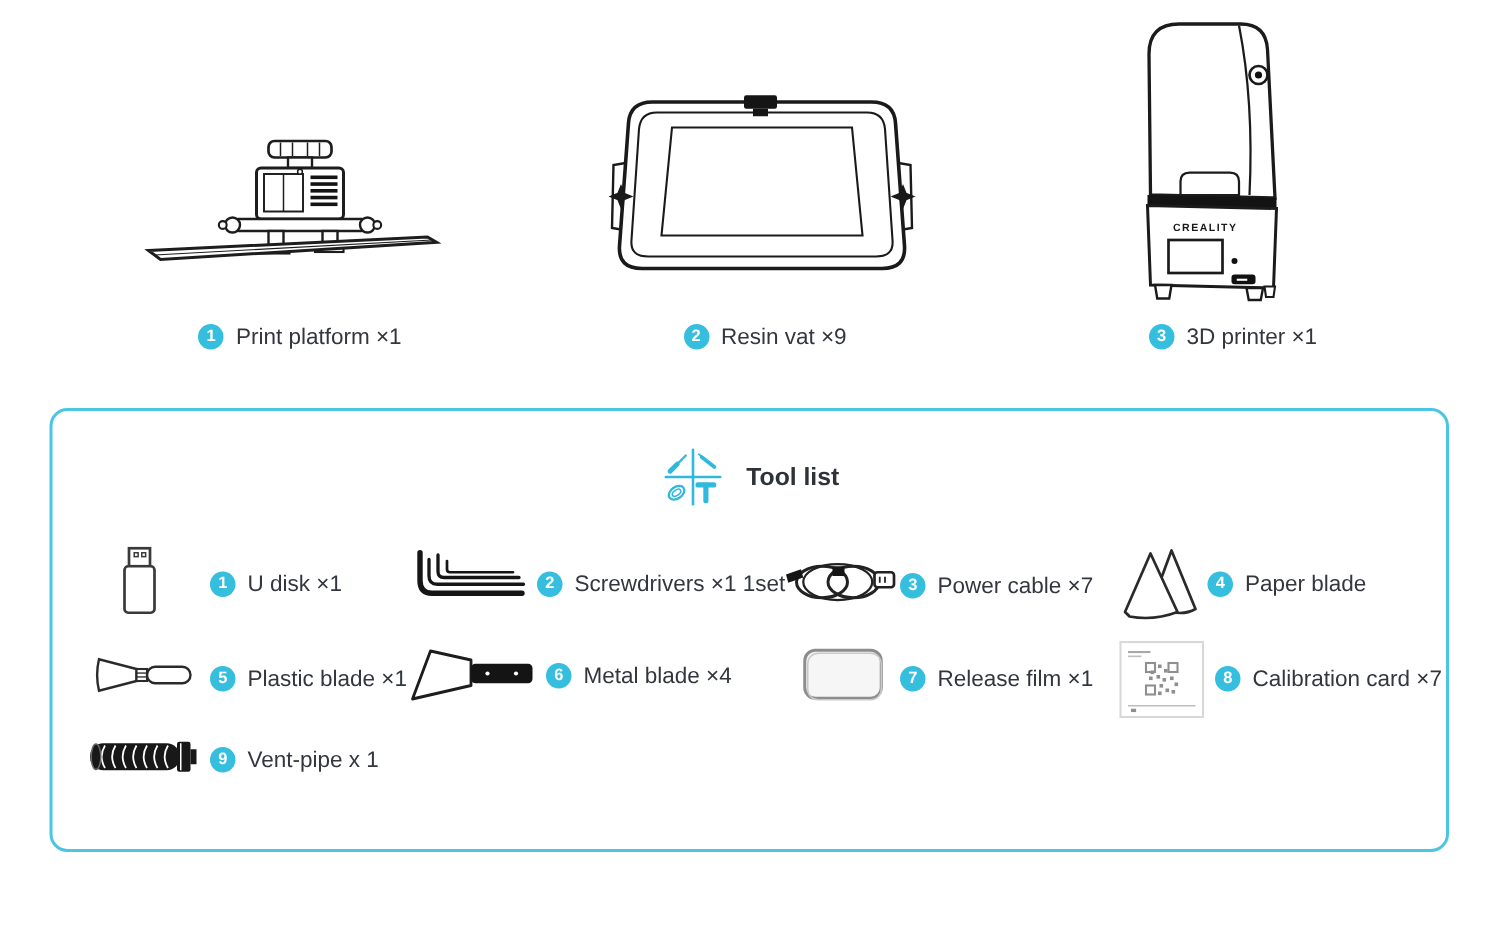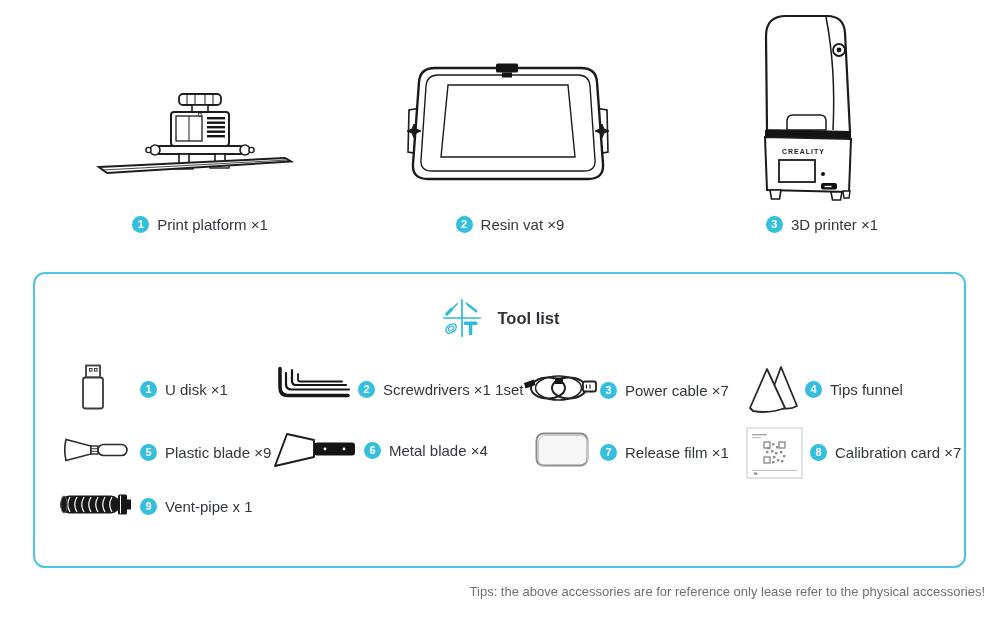--- a/index.html
+++ b/index.html
@@ -292,40 +292,39 @@
   <div class="tool-label" style="left:358px; top:379px;">
     <span class="badge">2</span>
     <span>Screwdrivers ×1 1set</span>
   </div>
   <div class="tool-label" style="left:600px; top:380px;">
     <span class="badge">3</span>
     <span>Power cable ×7</span>
   </div>
   <div class="tool-label" style="left:805px; top:379px;">
     <span class="badge">4</span>
-    <span>Tips funnel</span>
+    <span>Paper blade</span>
   </div>
 
   <div class="tool-label" style="left:140px; top:442px;">
     <span class="badge">5</span>
-    <span>Plastic blade ×9</span>
+    <span>Plastic blade ×1</span>
   </div>
   <div class="tool-label" style="left:364px; top:440px;">
     <span class="badge">6</span>
     <span>Metal blade ×4</span>
   </div>
   <div class="tool-label" style="left:600px; top:442px;">
     <span class="badge">7</span>
     <span>Release film ×1</span>
   </div>
   <div class="tool-label" style="left:810px; top:442px;">
     <span class="badge">8</span>
     <span>Calibration card ×7</span>
   </div>
 
   <div class="tool-label" style="left:140px; top:496px;">
     <span class="badge">9</span>
     <span>Vent-pipe x 1</span>
   </div>
 
-  <div class="tips">Tips: the above accessories are for reference only lease refer to the physical accessories!</div>
 
 </div>
 
 </body></html>

